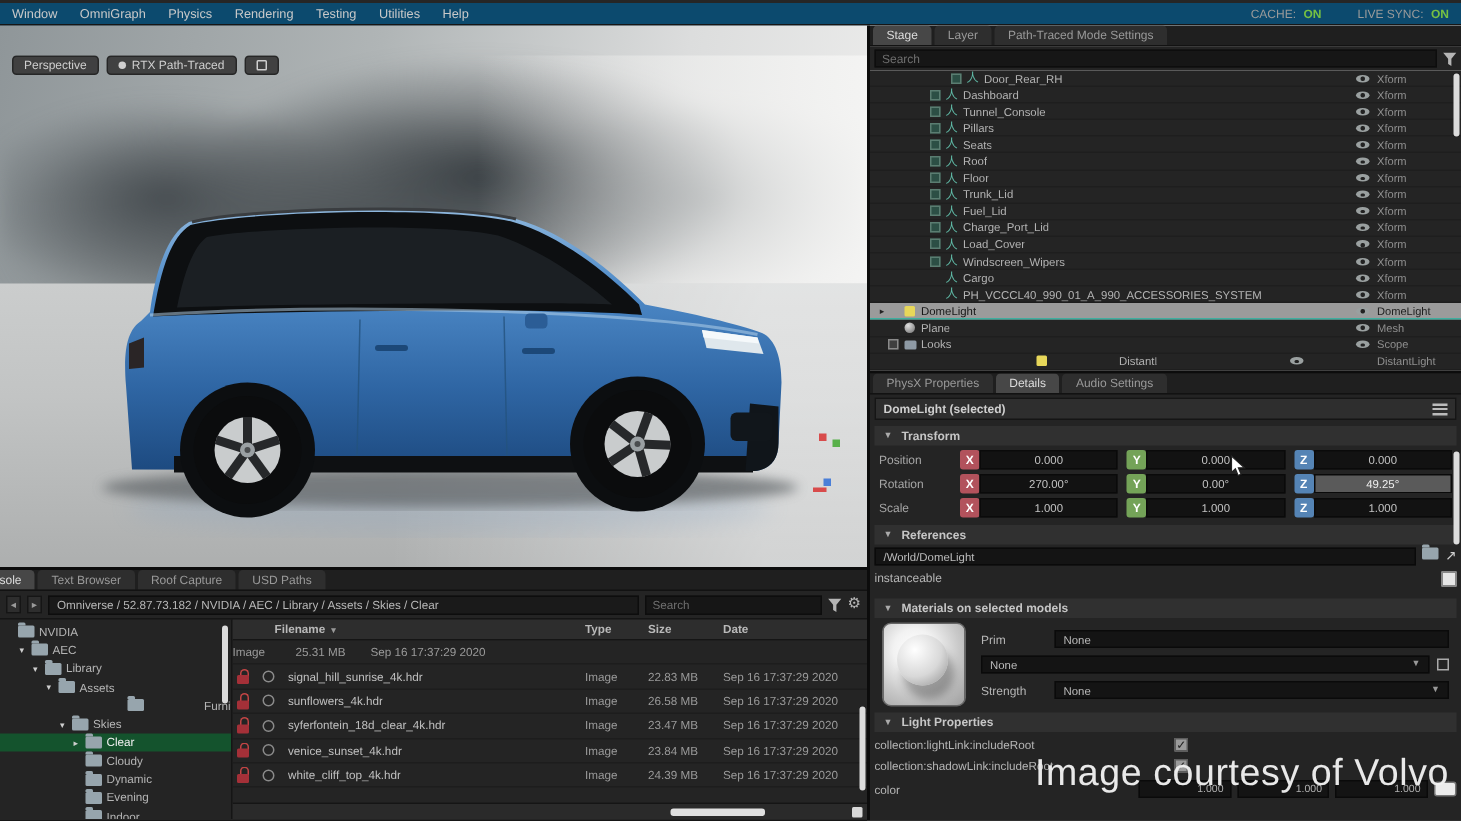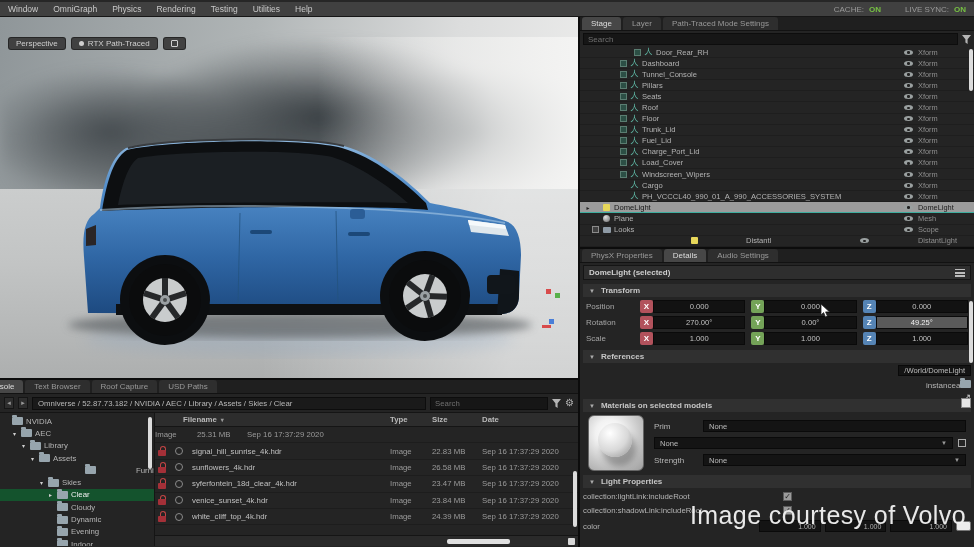--- a/index.html
+++ b/index.html
@@ -1,20 +1,20 @@
 <!DOCTYPE html>
 <html><head>
 <meta charset="utf-8">
 <style>
   *{margin:0;padding:0;box-sizing:border-box;}
   body{width:974px;height:547px;overflow:hidden;background:#111;font-family:"Liberation Sans",sans-serif;}
   #app{position:relative;width:974px;height:547px;background:#1b1b1b;overflow:hidden;}
 
   
-  .menubar{position:absolute;left:0;top:0;width:974px;height:17px;background:#404040;border-top:2px solid #262626;border-bottom:1px solid #161616;display:flex;align-items:center;padding:0 8px;}
+  .menubar{position:absolute;left:0;top:0;width:974px;height:17px;background:#0c4a6e;border-top:2px solid #262626;border-bottom:1px solid #161616;display:flex;align-items:center;padding:0 8px;}
   .mitem{font-size:8.5px;color:#c9c9c9;margin-right:15px;cursor:default;}
   .mb-right{margin-left:auto;display:flex;align-items:center;gap:5px;font-size:8px;color:#9a9a9a;}
   .on{color:#76c043;font-weight:bold;}
   .mb-gap{width:14px;}
 
   
   .viewport{position:absolute;left:0;top:17px;width:578px;height:361px;overflow:hidden;background:linear-gradient(100deg,#8f9699 0%,#b0b5b6 40%,#dcdddd 72%,#efefee 100%);}
   .mountains{position:absolute;left:0;top:20px;width:578px;height:210px;filter:blur(6px);
     background:
       radial-gradient(190px 95px at 110px 95px,#474d51 0%,rgba(71,77,81,0) 70%),
@@ -72,21 +72,21 @@
   .burger{margin-left:auto;width:10px;height:8px;background:linear-gradient(#bbb 0 1.4px,transparent 1.4px 3.2px,#bbb 3.2px 4.6px,transparent 4.6px 6.4px,#bbb 6.4px 8px);}
   .sect{height:13px;margin:4px 3px 2px;background:#303030;display:flex;align-items:center;padding:0 6px;font-size:8px;color:#c6c6c6;font-weight:bold;gap:6px;}
   .sect .tri{font-size:6px;color:#aaa;}
   .xrow{height:15px;margin:1px 6px;display:flex;align-items:center;gap:6px;}
   .xlabel{width:48px;font-size:8px;color:#a5a5a5;flex:none;}
   .xgrp{flex:1;display:flex;align-items:center;height:13px;}
   .chip{width:13px;height:13px;border-radius:2px;color:#fff;font-size:8px;font-weight:bold;display:flex;align-items:center;justify-content:center;flex:none;}
   .ax0{background:#b2525c;}.ax1{background:#74a358;}.ax2{background:#5584b5;}
   .xfield{flex:1;height:13px;background:#121212;border:1px solid #0a0a0a;color:#c2c2c2;font-size:7.6px;display:flex;align-items:center;justify-content:center;}
   .xfield.hl{background:#5a5a5a;color:#eee;}
-  .prow{height:14px;margin:2px 3px;display:flex;align-items:flex-end;gap:4px;font-size:8px;color:#b5b5b5;flex-direction:column;}
+  .prow{height:14px;margin:2px 3px;display:flex;align-items:flex-start;gap:4px;font-size:8px;color:#b5b5b5;}
   .pfield{flex:1;height:12px;background:#141414;border:1px solid #0a0a0a;color:#bdbdbd;font-size:7.6px;display:flex;align-items:center;padding:0 5px;}
   .fold{width:11px;height:8px;background:#97a5ad;border-radius:1px;position:relative;flex:none;}
   .fold::before{content:'';position:absolute;top:-2px;left:0;width:5px;height:2px;background:#97a5ad;border-radius:1px 1px 0 0;}
   .linkico{color:#cfcfcf;font-size:9px;flex:none;}
   .cbw{width:10px;height:10px;background:#e6e6e6;border:1px solid #888;flex:none;}
   .mat{display:flex;margin:3px 8px;gap:10px;}
   .thumb{width:56px;height:56px;border-radius:6px;background:radial-gradient(circle at 38% 32%,#ffffff 0%,#f2f2f2 28%,#c9c9c9 60%,#9e9e9e 100%);border:1px solid #666;flex:none;position:relative;}
   .thumb::before{content:'';position:absolute;left:9px;top:7px;width:34px;height:34px;border-radius:50%;background:radial-gradient(circle at 35% 30%,#ffffff,#d8d8d8 55%,#8f8f8f);box-shadow:4px 9px 6px rgba(0,0,0,.28);}
   .matcol{flex:1;display:flex;flex-direction:column;gap:5px;justify-content:center;}
   .mrow{display:flex;align-items:center;gap:5px;font-size:8px;color:#b5b5b5;}

